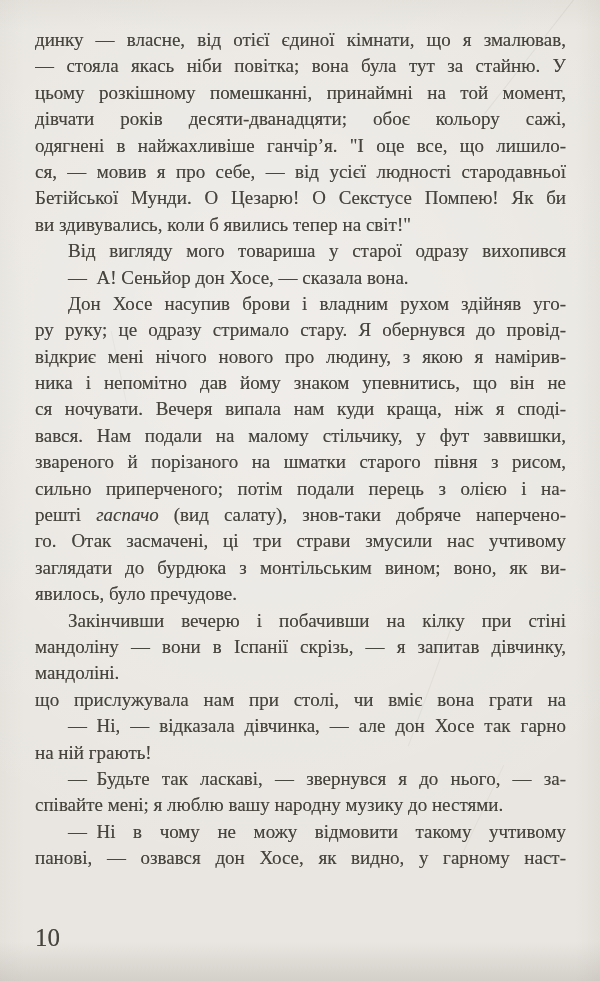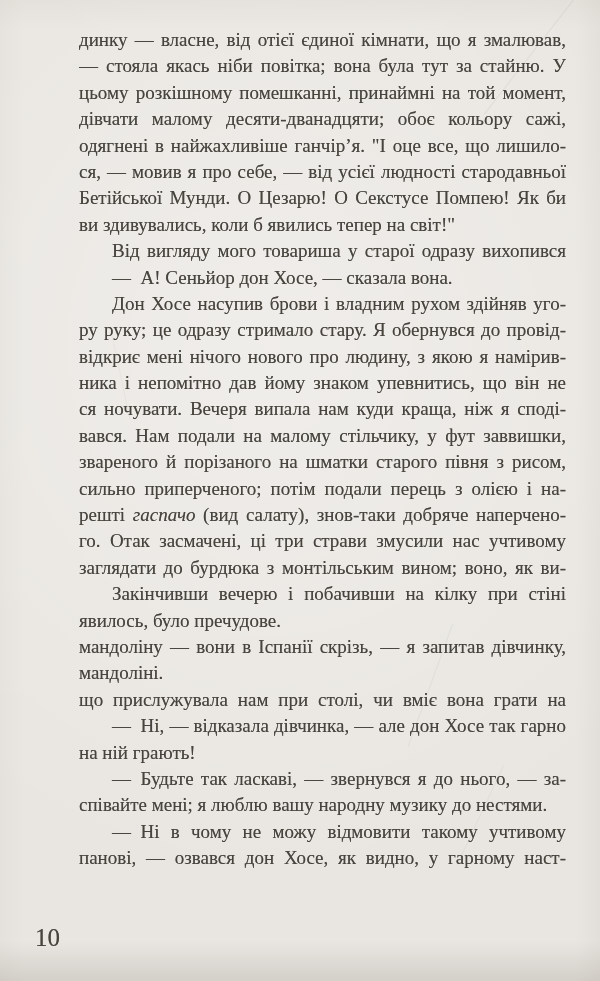--- a/index.html
+++ b/index.html
@@ -42,21 +42,20 @@
     text-shadow: 0 0 0.6px rgba(70,68,61,0.55);
   }
   .line {
     height: 26.4px;
     line-height: 26.4px;
     text-align: justify;
     text-align-last: left;
     text-justify: inter-word;
     overflow: hidden;
     white-space: nowrap; 
-    margin-left: 44px;
   }
   .line { white-space: normal; }
   .line.justified { text-align-last: justify; }
   .line.indent { text-indent: 33px; }
   .line i { font-style: italic; }
 
   #page-number {
     position: absolute;
     left: 35px;
     top: 925px;
@@ -72,40 +71,40 @@
 <div class="paper"></div>
 <div class="crease crease-1"></div>
 <div class="crease crease-2"></div>
 <div class="crease crease-3"></div>
 <div class="crease crease-4"></div>
 
 <div id="text-block">
     <div class="line justified"><span>динку — власне, від отієї єдиної кімнати, що я змалював,</span></div>
     <div class="line justified"><span>— стояла якась ніби повітка; вона була тут за стайню. У</span></div>
     <div class="line justified"><span>цьому розкішному помешканні, принаймні на той момент,</span></div>
-    <div class="line justified"><span>дівчати малому десяти-дванадцяти; обоє кольору сажі,</span></div>
+    <div class="line justified"><span>дівчати років десяти-дванадцяти; обоє кольору сажі,</span></div>
     <div class="line justified"><span>одягнені в найжахливіше ганчір’я. "І оце все, що лишило-</span></div>
     <div class="line justified"><span>ся, — мовив я про себе, — від усієї людності стародавньої</span></div>
     <div class="line justified"><span>Бетійської Мунди. О Цезарю! О Секстусе Помпею! Як би</span></div>
     <div class="line"><span>ви здивувались, коли б явились тепер на світ!"</span></div>
     <div class="line indent justified"><span>Від вигляду мого товариша у старої одразу вихопився</span></div>
     <div class="line indent"><span>— А! Сеньйор дон Хосе, — сказала вона.</span></div>
     <div class="line indent justified"><span>Дон Хосе насупив брови і владним рухом здійняв уго-</span></div>
     <div class="line justified"><span>ру руку; це одразу стримало стару. Я обернувся до провід-</span></div>
     <div class="line justified"><span>відкриє мені нічого нового про людину, з якою я намірив-</span></div>
     <div class="line justified"><span>ника і непомітно дав йому знаком упевнитись, що він не</span></div>
     <div class="line justified"><span>ся ночувати. Вечеря випала нам куди краща, ніж я споді-</span></div>
     <div class="line justified"><span>вався. Нам подали на малому стільчику, у фут заввишки,</span></div>
     <div class="line justified"><span>звареного й порізаного на шматки старого півня з рисом,</span></div>
     <div class="line justified"><span>сильно приперченого; потім подали перець з олією і на-</span></div>
     <div class="line justified"><span>решті </span><i>гаспачо</i><span> (вид салату), знов-таки добряче наперчено-</span></div>
     <div class="line justified"><span>го. Отак засмачені, ці три страви змусили нас учтивому</span></div>
     <div class="line justified"><span>заглядати до бурдюка з монтільським вином; воно, як ви-</span></div>
+    <div class="line"><span>явилось, було пречудове.</span></div>
     <div class="line indent justified"><span>Закінчивши вечерю і побачивши на кілку при стіні</span></div>
-    <div class="line"><span>явилось, було пречудове.</span></div>
     <div class="line justified"><span>мандоліну — вони в Іспанії скрізь, — я запитав дівчинку,</span></div>
     <div class="line"><span>мандоліні.</span></div>
     <div class="line justified"><span>що прислужувала нам при столі, чи вміє вона грати на</span></div>
     <div class="line indent justified"><span>— Ні, — відказала дівчинка, — але дон Хосе так гарно</span></div>
     <div class="line"><span>на ній грають!</span></div>
     <div class="line indent justified"><span>— Будьте так ласкаві, — звернувся я до нього, — за-</span></div>
     <div class="line"><span>співайте мені; я люблю вашу народну музику до нестями.</span></div>
     <div class="line indent justified"><span>— Ні в чому не можу відмовити такому учтивому</span></div>
     <div class="line justified"><span>панові, — озвався дон Хосе, як видно, у гарному наст-</span></div>
   </div>

